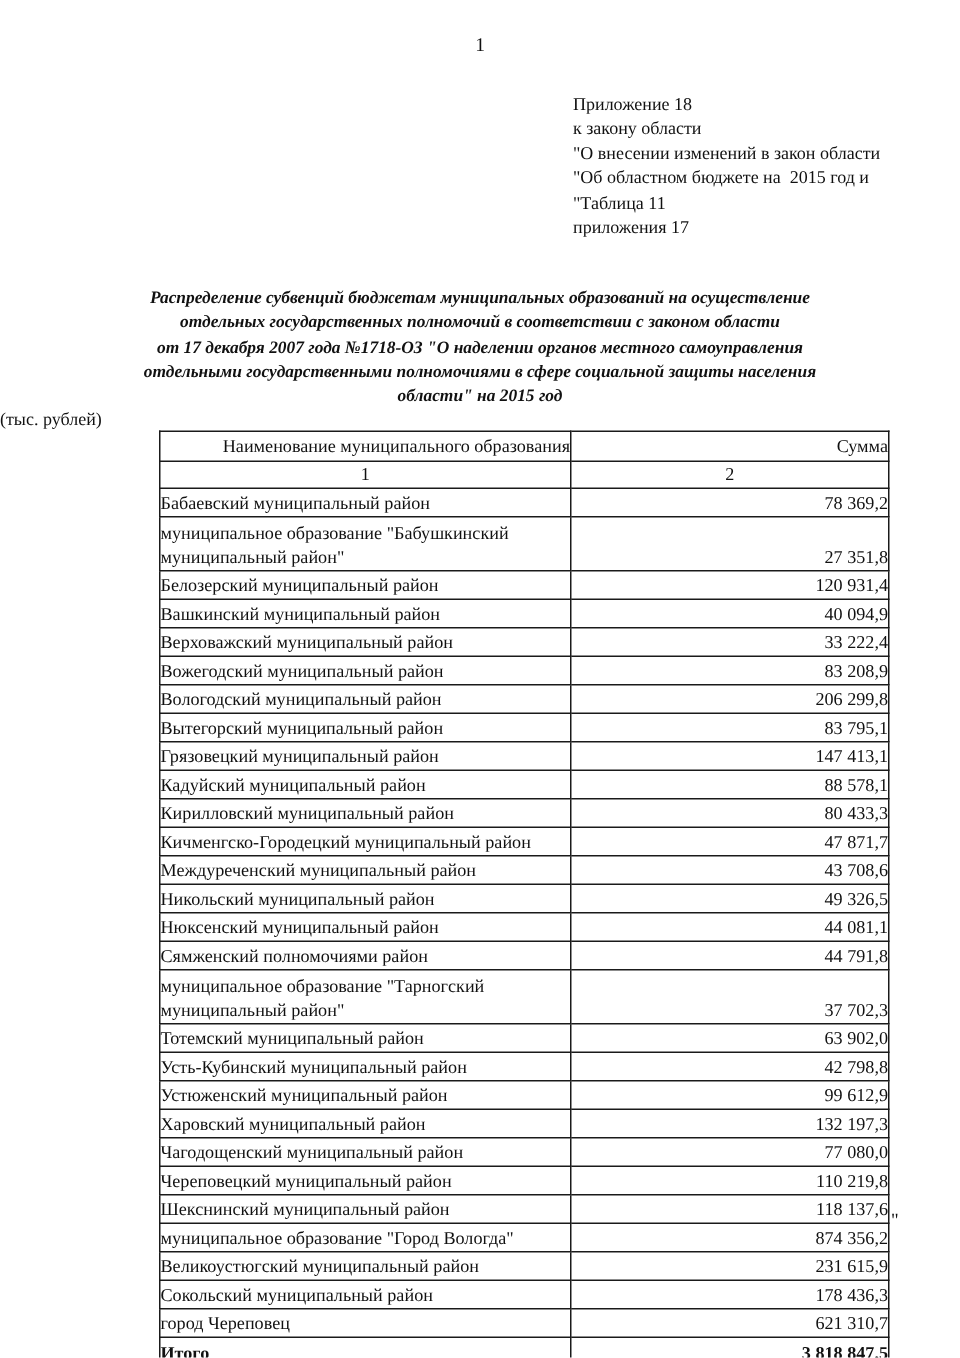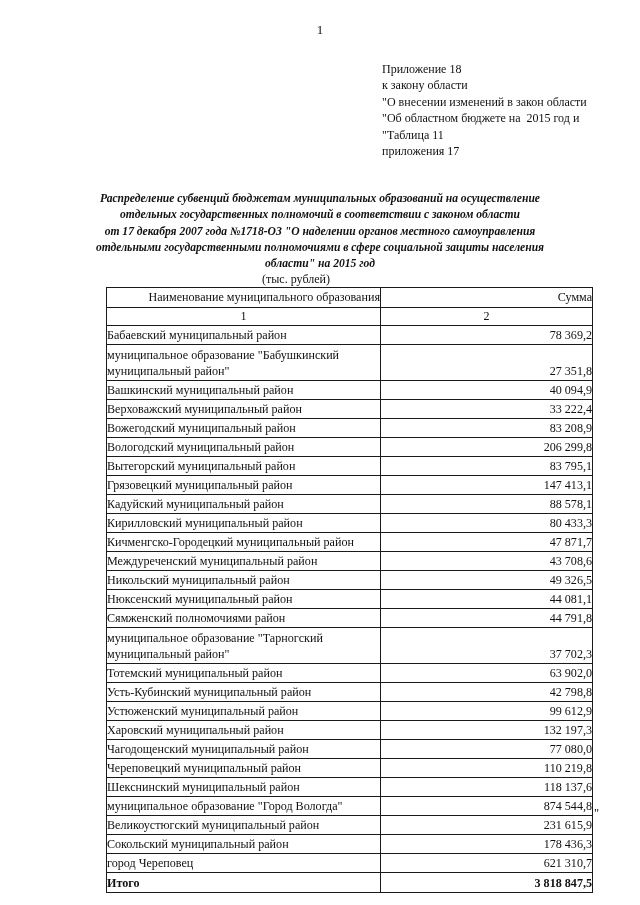--- a/index.html
+++ b/index.html
@@ -64,21 +64,21 @@
   .doc-title .ln {
     white-space: nowrap;
   }
 
   
   .units {
     position: absolute;
     top: 272px;
     left: 0;
     width: 592px;
-    text-align: center;
+    text-align: left;
     font-size: 12px;
     line-height: 15px;
   }
 
   
   .table-wrap {
     position: absolute;
     top: 287px;
     left: 106px;
     width: 486px;
@@ -188,20 +188,24 @@
       <tbody id="tbody">
           <tr>
             <td class="name">Бабаевский муниципальный район</td>
             <td class="sum">78 369,2</td>
           </tr>
           <tr class="two-line">
             <td class="name">муниципальное образование "Бабушкинский муниципальный район"</td>
             <td class="sum">27 351,8</td>
           </tr>
           <tr>
+            <td class="name">Белозерский муниципальный район</td>
+            <td class="sum">120 931,4</td>
+          </tr>
+          <tr>
             <td class="name">Вашкинский муниципальный район</td>
             <td class="sum">40 094,9</td>
           </tr>
           <tr>
             <td class="name">Верховажский муниципальный район</td>
             <td class="sum">33 222,4</td>
           </tr>
           <tr>
             <td class="name">Вожегодский муниципальный район</td>
             <td class="sum">83 208,9</td>
@@ -273,21 +277,21 @@
           <tr>
             <td class="name">Череповецкий муниципальный район</td>
             <td class="sum">110 219,8</td>
           </tr>
           <tr>
             <td class="name">Шекснинский муниципальный район</td>
             <td class="sum">118 137,6</td>
           </tr>
           <tr>
             <td class="name">муниципальное образование "Город Вологда"</td>
-            <td class="sum">874 544,8</td>
+            <td class="sum">874 356,2</td>
           </tr>
           <tr>
             <td class="name">Великоустюгский муниципальный район</td>
             <td class="sum">231 615,9</td>
           </tr>
           <tr>
             <td class="name">Сокольский муниципальный район</td>
             <td class="sum">178 436,3</td>
           </tr>
           <tr>

